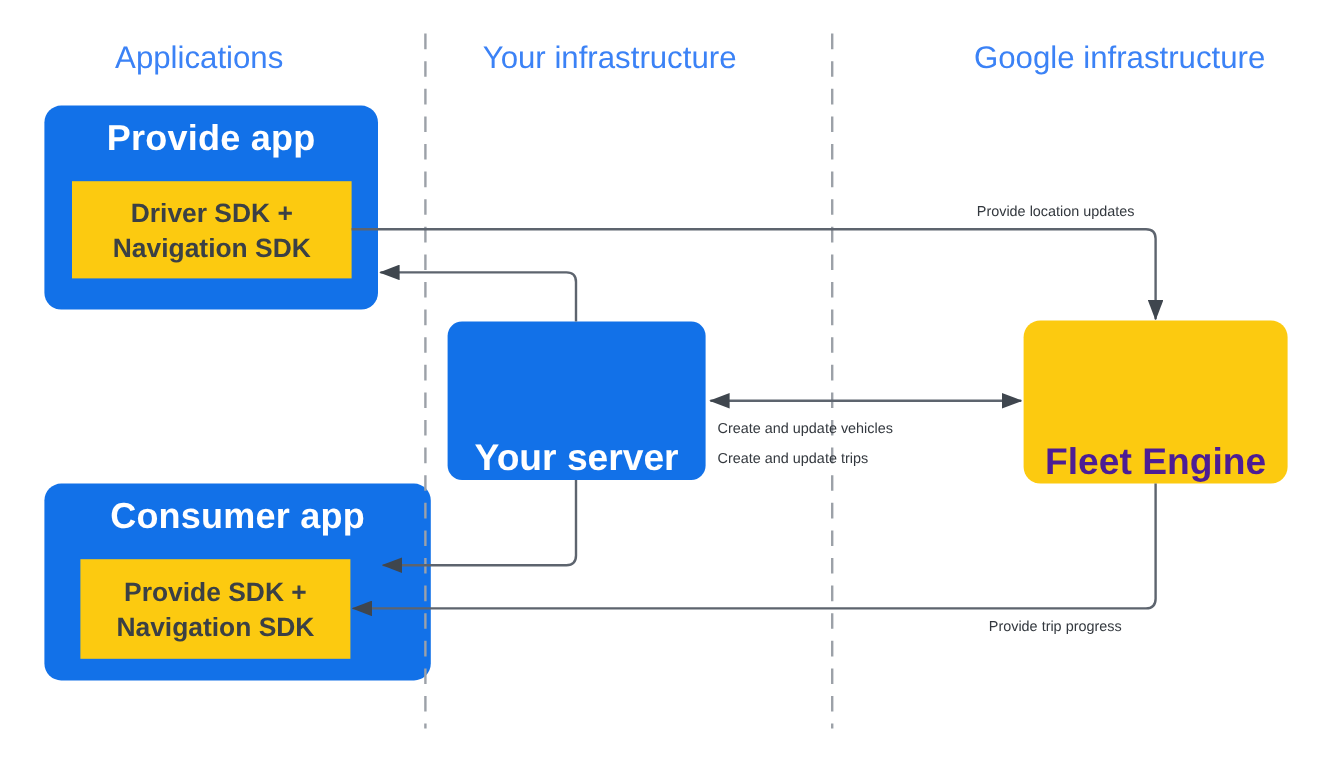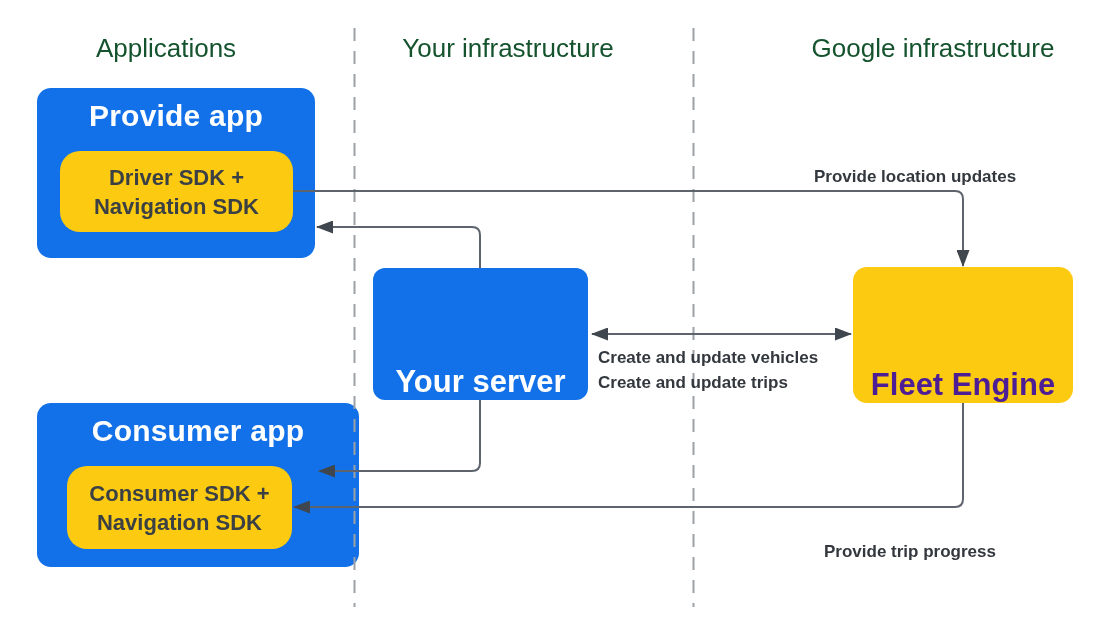--- a/index.html
+++ b/index.html
@@ -14,21 +14,21 @@
     overflow: hidden;
   }
 
   
   .col-header {
     position: absolute;
     top: 33px;
     transform: translateX(-50%);
     font-size: 26px;
     line-height: 30px;
-    color: #14532d;
+    color: #3b82f6;
     white-space: nowrap;
     z-index: 2;
   }
   .col-header.c1 { left: 166px; }
   .col-header.c2 { left: 508px; }
   .col-header.c3 { left: 933px; }
 
   
   svg.wires {
     position: absolute;
@@ -51,21 +51,21 @@
     margin-top: 11px;
     font-size: 30px;
     font-weight: 700;
     color: #ffffff;
     letter-spacing: 0.2px;
   }
 
   .sdk-box {
     position: absolute;
     background: #fcca10;
-    border-radius: 20px;
+    border-radius: 0;
     display: flex;
     flex-direction: column;
     align-items: center;
     justify-content: center;
     font-size: 22px;
     font-weight: 700;
     line-height: 29px;
     color: #3b4045;
     text-align: center;
   }
@@ -85,30 +85,30 @@
   #fleet-engine { left: 853px; top: 267px; width: 220px; height: 136px; }
   #driver-app   { left: 37px;  top: 88px;  width: 278px; height: 170px; }
   #consumer-app { left: 37px;  top: 403px; width: 322px; height: 164px; }
 
   #driver-sdk   { left: 23px; top: 63px; width: 233px; height: 81px; }
   #consumer-sdk { left: 30px; top: 63px; width: 225px; height: 83px; }
 
   
   .edge-label {
     position: absolute;
-    font-size: 17px;
-    font-weight: 700;
+    font-size: 12px;
+    font-weight: 400;
     color: #33383e;
     white-space: nowrap;
     z-index: 6;
     line-height: 25px;
   }
   #label-location-updates { left: 814px; top: 164px; }
   #label-create-update    { left: 598px; top: 345px; }
-  #label-trip-progress    { left: 824px; top: 510px; margin-top: 29px; }
+  #label-trip-progress    { left: 824px; top: 510px; }
 </style>
 </head>
 <body>
 
 <div class="canvas">
 
   <div class="col-header c1">Applications</div>
   <div class="col-header c2">Your infrastructure</div>
   <div class="col-header c3">Google infrastructure</div>
 
@@ -124,21 +124,21 @@
     <span>Your server</span>
   </div>
 
   <div class="node yellow center-box dark-text" id="fleet-engine">
     <span>Fleet Engine</span>
   </div>
 
   <div class="node blue" id="consumer-app">
     <div class="app-title">Consumer app</div>
     <div class="sdk-box" id="consumer-sdk">
-      <span>Consumer SDK +</span>
+      <span>Provide SDK +</span>
       <span>Navigation SDK</span>
     </div>
   </div>
 
   <svg class="wires" width="1103" height="635" viewBox="0 0 1103 635">
     <defs>
       <marker id="arrow" markerUnits="userSpaceOnUse" markerWidth="17" markerHeight="13" viewBox="0 0 17 13" refX="16" refY="6.5" orient="auto-start-reverse">
         <path d="M0,0 L17,6.5 L0,13 Z" fill="#3f464e"></path>
       </marker>
     </defs>

